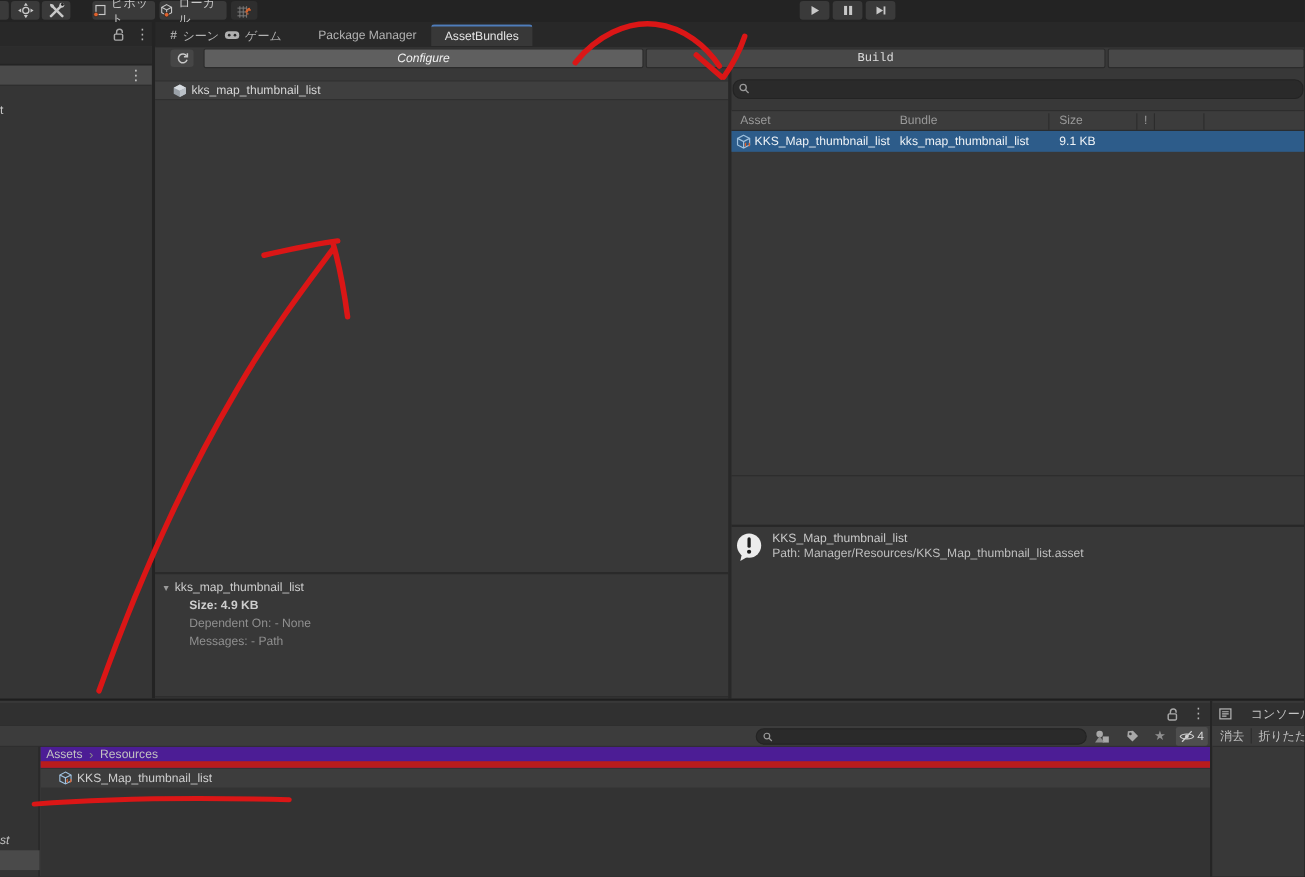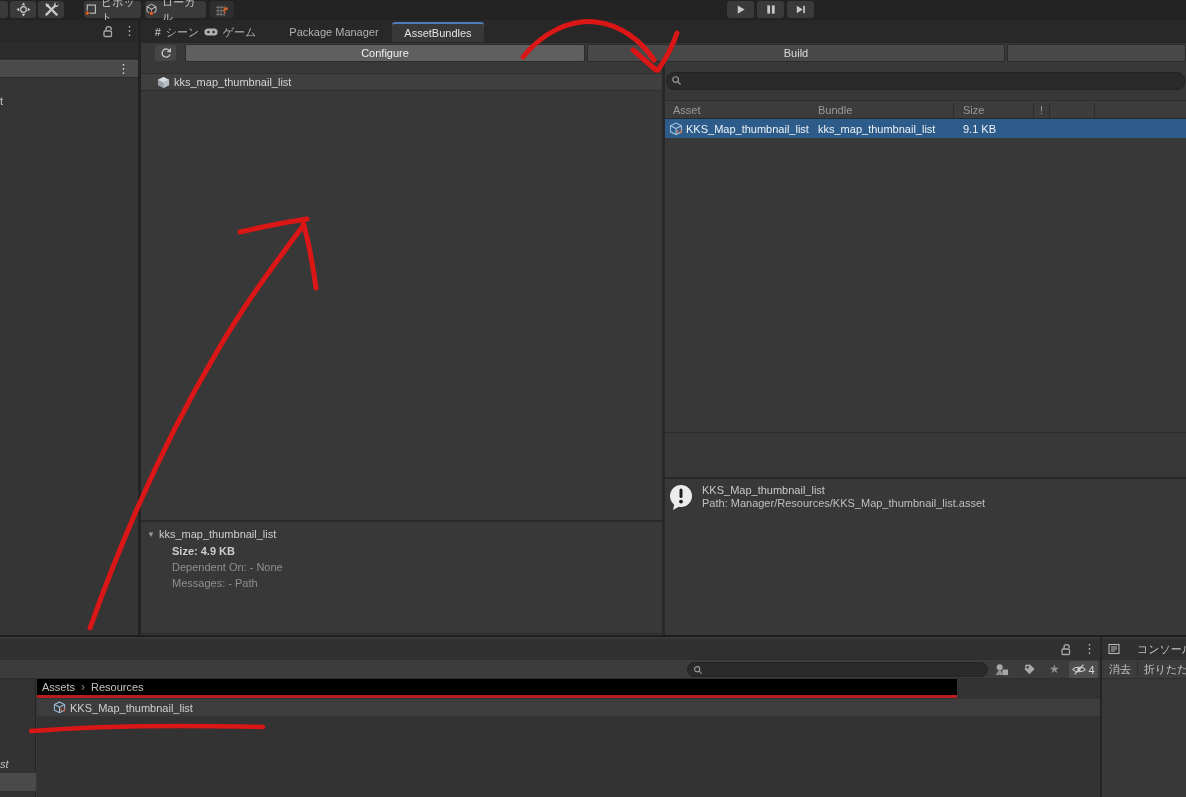--- a/index.html
+++ b/index.html
@@ -10,21 +10,21 @@
     font-family:"Liberation Sans","DejaVu Sans",sans-serif; font-size:11px;
     -webkit-font-smoothing:antialiased;
   }
   .abs { position:absolute; }
   .row { display:flex; align-items:center; }
   .btn {
     background:#3a3a3a; border-radius:3px; display:flex; align-items:center;
     justify-content:center; gap:4px; color:#c8c8c8;
   }
   .seg { border:1px solid #2b2b2b; border-radius:2px; display:flex; align-items:center; justify-content:center; color:#dcdcdc; }
-  .seg.sel { background:#5f5f5f; color:#f0f0f0; }
+  .seg.sel { background:#5f5f5f; color:#f0f0f0;font-style:italic; }
   .seg.dim { background:#484848; }
   .tab { display:flex; align-items:center; justify-content:center; gap:5px; color:#b2b2b2; height:20px; }
   .tab.active { background:#383838; color:#e4e4e4; border-top:2px solid #4f7dbb; border-radius:3px 3px 0 0; }
   .search {
     background:#2a2a2a; border:1px solid #232323; border-radius:8px;
     color:#d0d0d0; font-family:inherit; font-size:11px; padding:0 6px 0 20px; outline:none;
   }
   .hdrtxt { color:#9a9a9a; }
   .dimtxt { color:#8f8f8f; }
   .vline { background:#2c2c2c; width:1px; }
@@ -166,21 +166,21 @@
       <span>
         <svg width="12" height="12" viewBox="0 0 16 16">
           <path d="M13 5.5 A5.4 5.4 0 1 0 13.4 9.8" fill="none" stroke="#c8c8c8" stroke-width="1.8"></path>
           <path d="M13.8 2 V6.2 H9.6" fill="none" stroke="#c8c8c8" stroke-width="1.8"></path>
         </svg>
       </span>
     </div>
     <div class="abs seg sel" style="left:44px;top:1px;width:400px;height:18px;">
       <span>Configure</span>
     </div>
-    <div class="abs seg dim" style="left:446px;top:1px;width:418px;height:18px;">
+    <div class="abs seg dim" style="left:446px;top:1px;width:418px;height:18px;font-family:Liberation Mono, monospace;">
       <span>Build</span>
     </div>
     <div class="abs seg dim" style="left:866px;top:1px;width:179px;height:18px;"></div>
 
     <div class="abs row" style="left:0;top:30px;width:521px;height:18px;background:#3f3f3f;border-top:1px solid #2f2f2f;border-bottom:1px solid #2f2f2f;">
       <span style="margin-left:16px;">
         <svg width="13" height="13" viewBox="0 0 14 14">
           <path d="M7 1 L13 4 V10 L7 13 L1 10 V4 Z" fill="#9aa1a8"></path>
           <path d="M7 1 L13 4 L7 7 L1 4 Z" fill="#d6dbe0"></path>
           <path d="M7 7 L13 4 V10 L7 13 Z" fill="#b9bfc6"></path>
@@ -306,21 +306,21 @@
         <span style="color:#d8d8d8;">4</span>
       </div>
     </div>
 
     <div class="abs" style="left:0;top:42px;width:36px;height:120px;background:#333333;border-right:1px solid #252525;">
       <div class="abs ellip" style="left:0;top:79px;color:#c2c2c2;font-style:italic;">st</div>
       <div class="abs" style="left:0;top:94px;width:36px;height:18px;background:#4a4a4a;"></div>
     </div>
 
     <div class="abs" style="left:37px;top:42px;width:1063px;height:120px;background:#333333;">
-      <div class="abs row" style="left:0;top:0;width:920px;height:19px;background:#000000;border-bottom:3px solid #b91c1c;">
+      <div class="abs row" style="left:0;top:0;width:1063px;height:19px;background:#4c1d95;border-bottom:6px solid #b91c1c;">
         <span style="margin-left:5px;color:#c2c2c2;">Assets</span>
         <span style="margin:0 6px;color:#8a8a8a;font-size:12px;">›</span>
         <span style="color:#c2c2c2;">Resources</span>
       </div>
       <div class="abs row" style="left:0;top:20px;width:1063px;height:17px;background:#3d3d3d;">
         <span style="margin-left:16px;">
           <svg width="13" height="13" viewBox="0 0 14 14">
             <path d="M7 1 L12.5 3.8 V9.8 L7 12.6 L1.5 9.8 V3.8 Z" fill="none" stroke="#9fc0dd" stroke-width="1.1"></path>
             <path d="M1.5 3.8 L7 6.6 L12.5 3.8 M7 6.6 V12.6" stroke="#9fc0dd" stroke-width="1.1" fill="none"></path>
             <path d="M9.3 8 c-1 .5 -1 2.4 0 2.9 M11.6 8 c1 .5 1 2.4 0 2.9" stroke="#e0622d" fill="none" stroke-width="1.2"></path>

